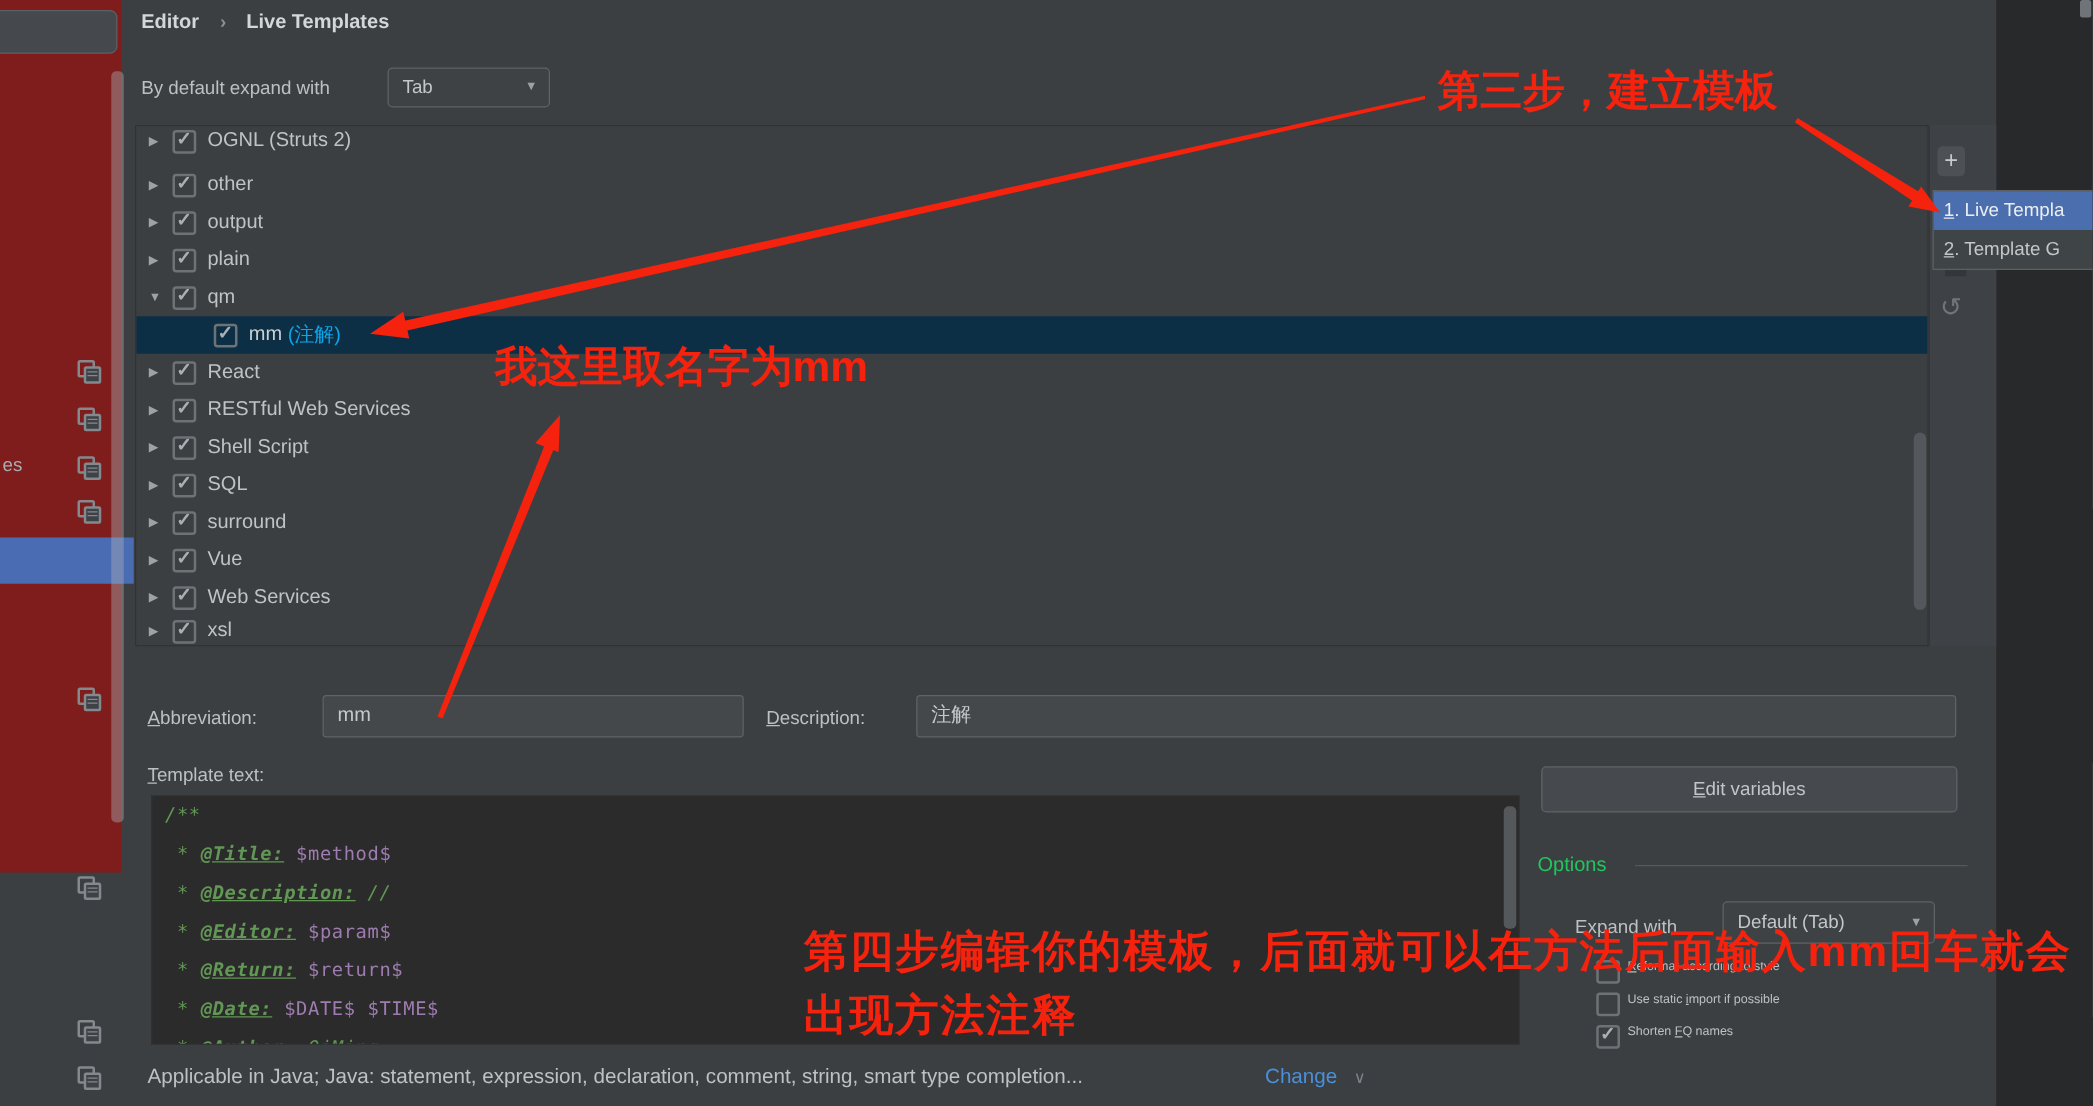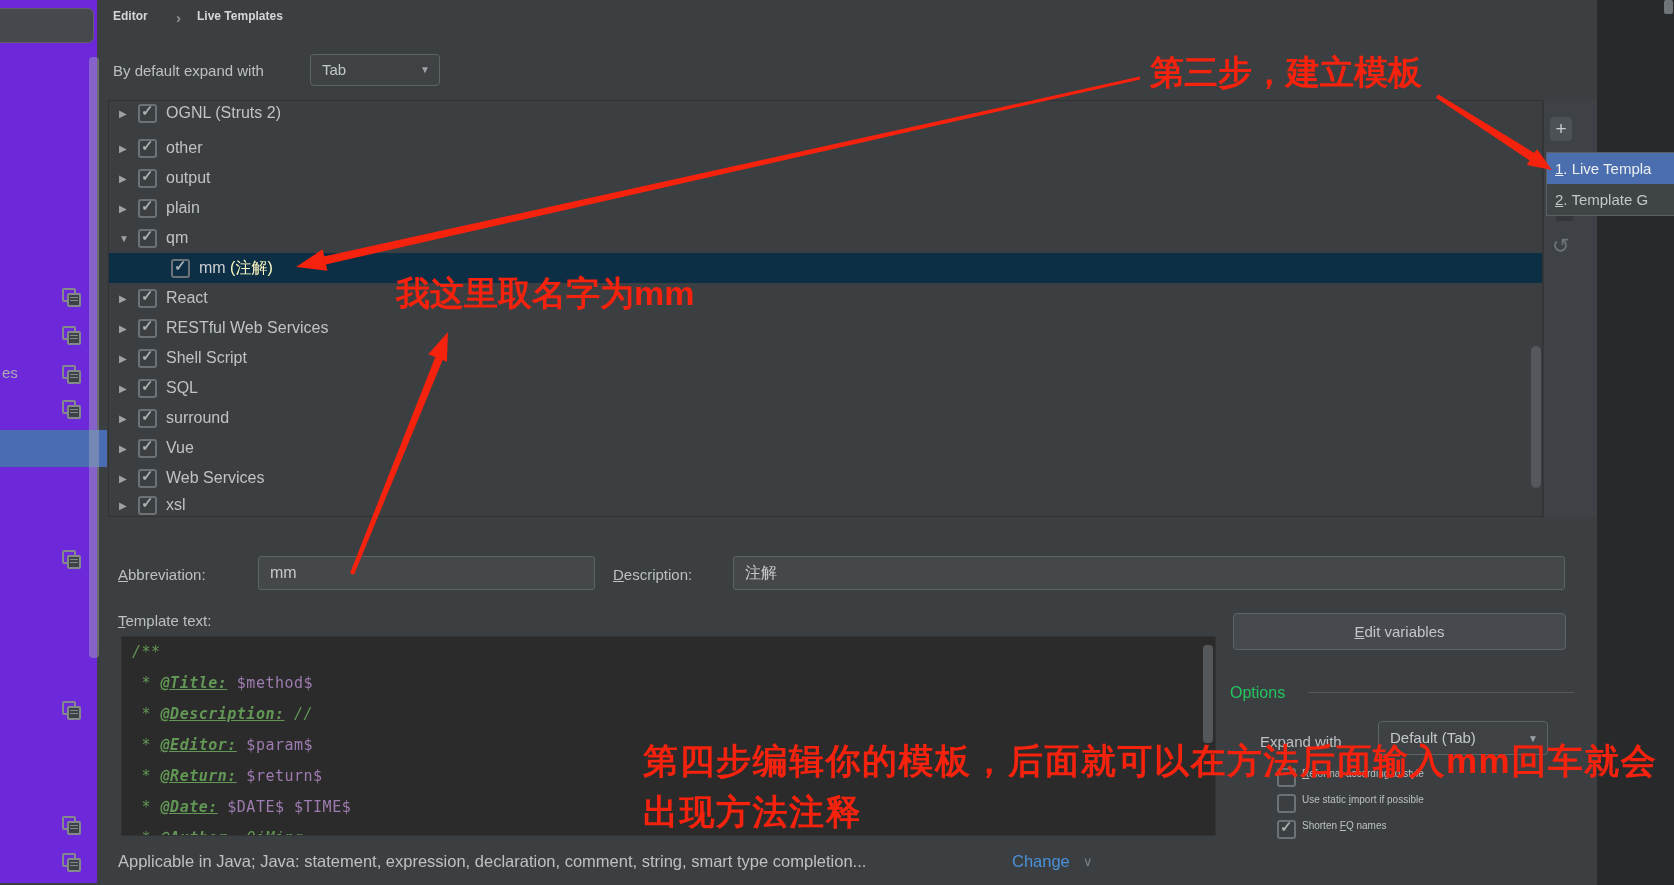--- a/index.html
+++ b/index.html
@@ -5,48 +5,48 @@
   html,body{margin:0;padding:0}
   body{
     width:1674px;height:885px;position:relative;overflow:hidden;
     background:#3c3f41;color:#bcbfc1;
     font-family:"Liberation Sans",sans-serif;font-size:15px;
   }
   .r{position:absolute}
   .mn{text-decoration:underline}
 
   
-  .sidebar{left:0;top:0;width:97px;height:883px;background:#6d28d9}
+  .sidebar{left:0;top:0;width:97px;height:698px;background:#7f1d1d}
   .search-box{left:-10px;top:8px;width:102px;height:33px;border:1px solid #5d6164;border-radius:6px;background:#45494d}
   .sb-sel{left:0;top:430px;width:107px;height:37px;background:#4a6cb3}
   .sb-thumb{left:89px;top:57px;width:10px;height:601px;background:rgba(172,177,182,.42);border-radius:4px}
   .sb-frag{left:2px;top:364px;color:#a9adb0;font-size:15px}
   .copy-ic{width:17px;height:17px}
   .copy-ic .back{position:absolute;left:0;top:0;width:10px;height:10px;border:2px solid #84898d;border-radius:2px}
   .copy-ic .front{position:absolute;left:5px;top:5px;width:10px;height:10px;border:2px solid #84898d;border-radius:2px;background:#3e4146}
   .copy-ic .front::before{content:"";position:absolute;left:1px;right:1px;top:2px;height:1px;background:#84898d;box-shadow:0 3px 0 #84898d}
 
   
-  .crumb{top:9px;font-size:12px;font-weight:bold;color:#d4d7d9}
+  .crumb{top:9px;font-size:16px;font-weight:bold;color:#d4d7d9}
   .crumb-sep{top:9px;font-size:15px;color:#8c9093;font-weight:bold}
   .hdr-lbl{left:113px;top:62px;color:#bcc0c2}
   .dd{box-sizing:border-box;border:1px solid #5e6366;border-radius:4px;background:#3e4245}
   .dd .val{position:absolute;left:11px;top:6px;color:#c3c7c9}
   .dd .car{position:absolute;right:9px;top:9px;font-size:10px;color:#9da1a5}
 
   
   .tree{left:108px;top:100px;width:1435px;height:417px;border:1px solid #323232;box-sizing:border-box;overflow:hidden;background:#3c3f41}
   .trow{position:absolute;left:0;width:100%;height:30px;display:flex;align-items:center}
   .trow.sel{background:#0d2f45}
   .tarrow{width:12px;margin-left:10px;color:#9ea2a5;font-size:10px;flex:none}
   .cb{width:15px;height:15px;border:2px solid #6d7276;border-radius:3px;margin-left:7px;position:relative;flex:none;box-sizing:content-box}
   .cb.checked::after{content:"✓";position:absolute;left:1px;top:-4px;color:#aaafb2;font-size:15px;font-weight:bold}
   .glabel{margin-left:9px;font-weight:normal;color:#bfc3c5;font-size:16px;white-space:nowrap}
   .clabel{margin-left:9px;color:#ccd0d2;font-size:16px;white-space:nowrap}
-  .csuffix{color:#fef9c3;font-size:16px;white-space:pre}
+  .csuffix{color:#0ea5e9;font-size:16px;white-space:pre}
   .tree-thumb{left:1422px;top:245px;width:10px;height:142px;background:#54585c;border-radius:5px}
 
   
   .outer{left:1597px;top:0;width:77px;height:885px;background:#28292b}
   .corner-bit{left:1664px;top:0;width:9px;height:14px;background:#6f7478;border-radius:2px}
   .toolcol{left:1543px;top:100px;width:54px;height:417px;background:#3e4247;border-left:1px solid #35383b;box-sizing:border-box}
   .plus-btn{left:1550px;top:117px;width:22px;height:24px;background:#4c5156;border-radius:4px;color:#c8cbcd;font-size:19px;line-height:23px;text-align:center}
   .minus-sliver{left:1556px;top:215px;width:17px;height:6px;background:#33373a;border-radius:1px}
   .undo-ic{left:1552px;top:234px;font-size:21px;color:#70757a}
   .popup{left:1546px;top:152px;width:128px;border:1px solid #5c6062;background:#3f4446;z-index:50}

